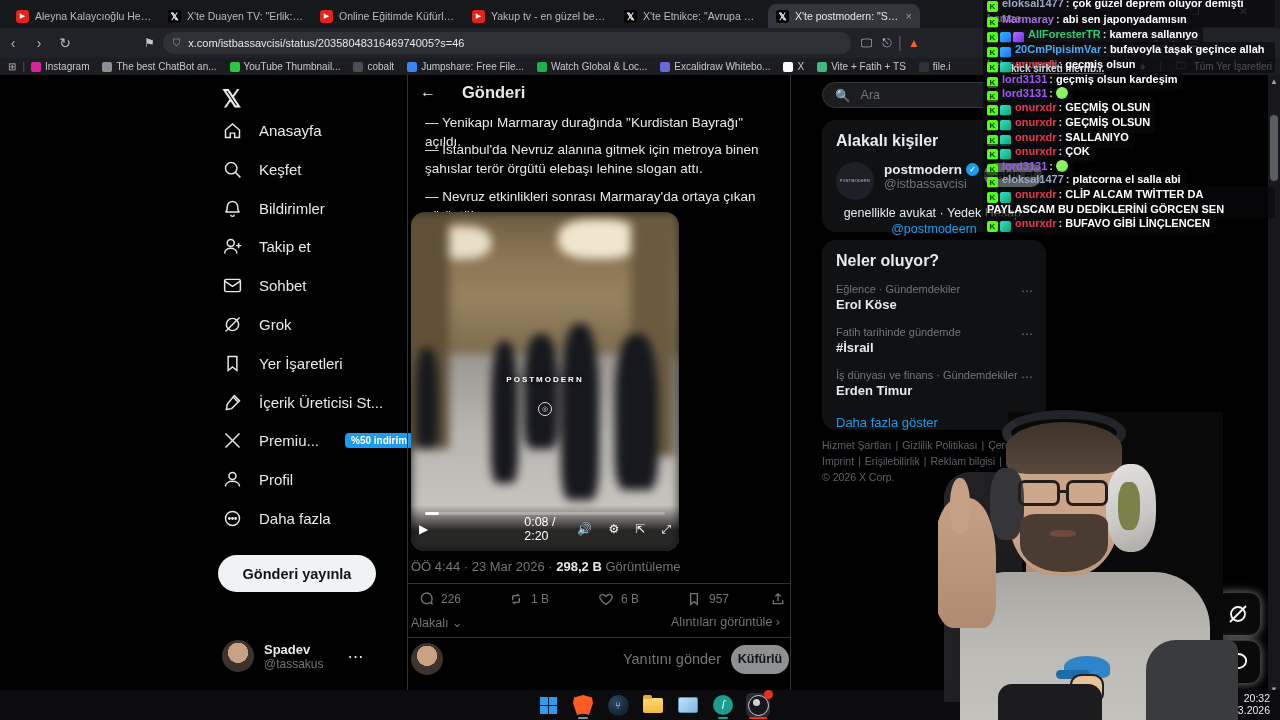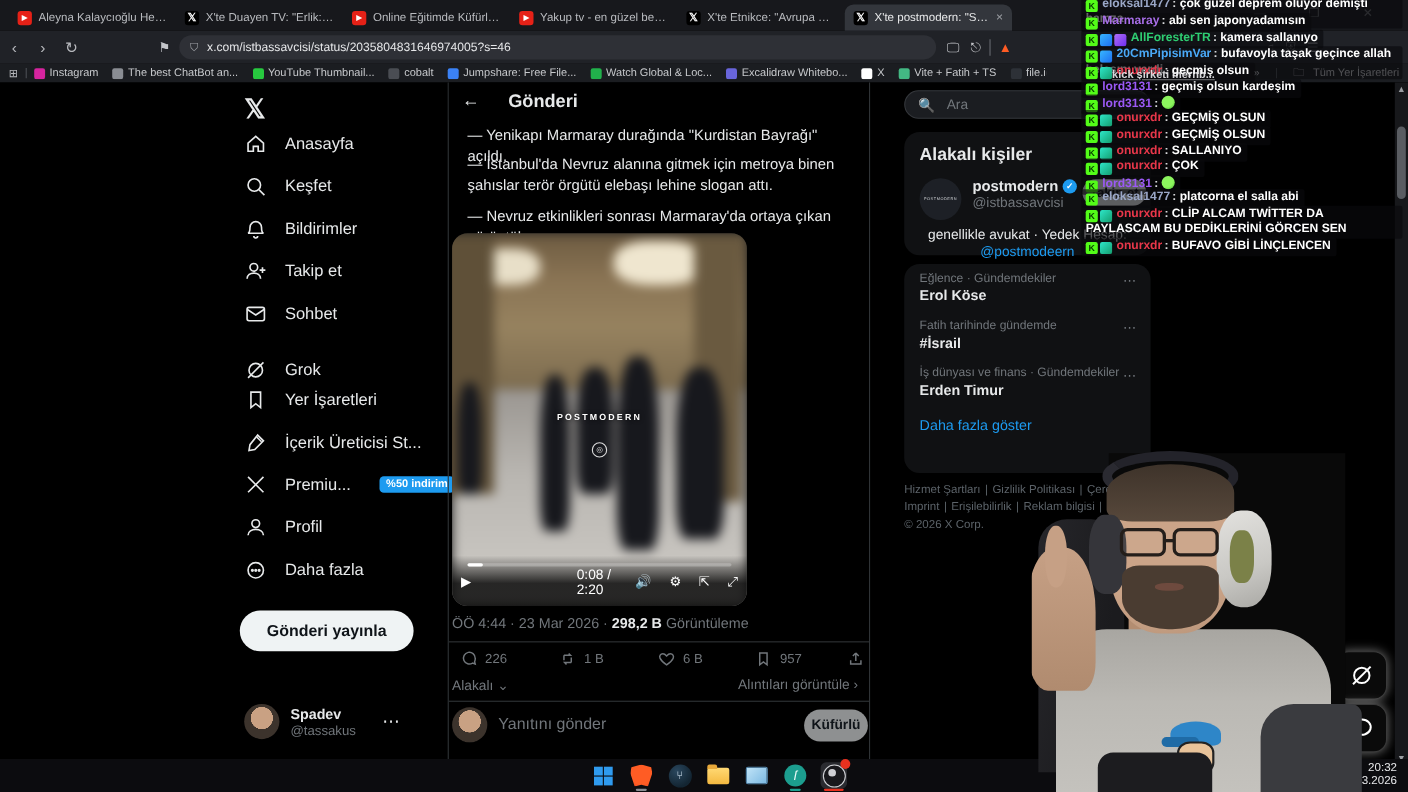--- a/index.html
+++ b/index.html
@@ -70,21 +70,21 @@
   #vid-time { margin-left:96px; font-size:12.5px; }
   .vicon { margin-left:16px; font-size:12px; }
   #meta-line { left:3px; top:484px; color:#71767b; font-size:13px; }
   #meta-line b { color:#e7e9ea; }
   .divider { position:absolute; left:0; width:100%; border-top:1px solid #2f3336; }
   .statgroup { position:absolute; display:flex; align-items:center; gap:7px; color:#71767b; font-size:12px; }
   .statgroup svg { width:16px; height:16px; }
   #related-row { left:3px; top:540px; color:#71767b; font-size:12.5px; }
   #quotes-link { right:10px; top:540px; color:#71767b; font-size:12.5px; }
   #replybox { left:3px; top:568px; width:378px; display:flex; align-items:center; gap:10px; }
-  #reply-ph { color:#71767b; font-size:14.5px; flex:1; }
+  #reply-ph { color:#71767b; font-size:14.5px; flex:1;text-align:right; }
   #reply-btn { width:58px; height:29px; background:#8e9091; border-radius:15px; color:#0f1419; font-weight:bold; font-size:12.5px; display:flex; align-items:center; justify-content:center; }
 
   
   #searchbox { left:822px; top:7px; width:224px; height:26px; background:#1b1d21; border:1px solid #35383c; border-radius:14px; display:flex; align-items:center; padding:0 12px; gap:10px; color:#71767b; font-size:12.5px; }
   .xcard { position:absolute; left:822px; width:224px; background:#101113; border-radius:14px; }
   .xcard h2 { color:#e7e9ea; font-size:16px; padding:12px 14px 6px; }
   #who-row { display:flex; padding:6px 14px 0; gap:10px; }
   #who-avatar { width:38px; height:38px; border-radius:50%; background:#1d2026; color:#cfd2d6; font-size:3.5px; letter-spacing:.5px; display:flex; align-items:center; justify-content:center; flex:0 0 38px; }
   #who-name { color:#e7e9ea; font-size:13.5px; font-weight:bold; display:flex; gap:4px; align-items:center; }
   .verified { width:13px; height:13px; background:#1d9bf0; border-radius:50%; color:#fff; font-size:8px; display:inline-flex; align-items:center; justify-content:center; }
@@ -308,21 +308,21 @@
           </svg>
           <span>Takip et</span>
         </div>
         <div class="navitem" style="top: 200.2px;">
           <svg viewBox="0 0 24 24" fill="none" stroke="#e7e9ea" stroke-width="1.7">
             <rect x="3" y="5" width="18" height="14" rx="2"></rect>
             <path d="M3 7l9 6 9-6"></path>
           </svg>
           <span>Sohbet</span>
         </div>
-        <div class="navitem" style="top: 251px;">
+        <div class="navitem" style="top: 239px;">
           <svg viewBox="0 0 24 24" fill="none" stroke="#e7e9ea" stroke-width="1.7">
             <circle cx="12" cy="12" r="7"></circle>
             <line x1="4" y1="20" x2="20" y2="4"></line>
           </svg>
           <span>Grok</span>
         </div>
         <div class="navitem" style="top: 277.8px;">
           <svg viewBox="0 0 24 24" fill="none" stroke="#e7e9ea" stroke-width="1.7">
             <path d="M7 4h10v16l-5-4-5 4z"></path>
           </svg>
@@ -473,20 +473,21 @@
           <div id="who-handle">@istbassavcisi</div>
         </span>
       </div>
       <div id="who-bio">
         <span>genellikle avukat · Yedek Hesap: </span><span class="link">@postmodeern</span>
       </div>
     </div>
     <div id="follow-btn">Takip et</div>
 
     <div class="xcard" style="top:165px; height:190px">
+      <h2>Neler oluyor?</h2>
       <div id="trend-list">
           <div class="trend">
             <div class="cat">Eğlence · Gündemdekiler</div>
             <div class="nm">Erol Köse</div>
             <span class="dots">⋯</span>
           </div>
           <div class="trend">
             <div class="cat">Fatih tarihinde gündemde</div>
             <div class="nm">#İsrail</div>
             <span class="dots">⋯</span>

